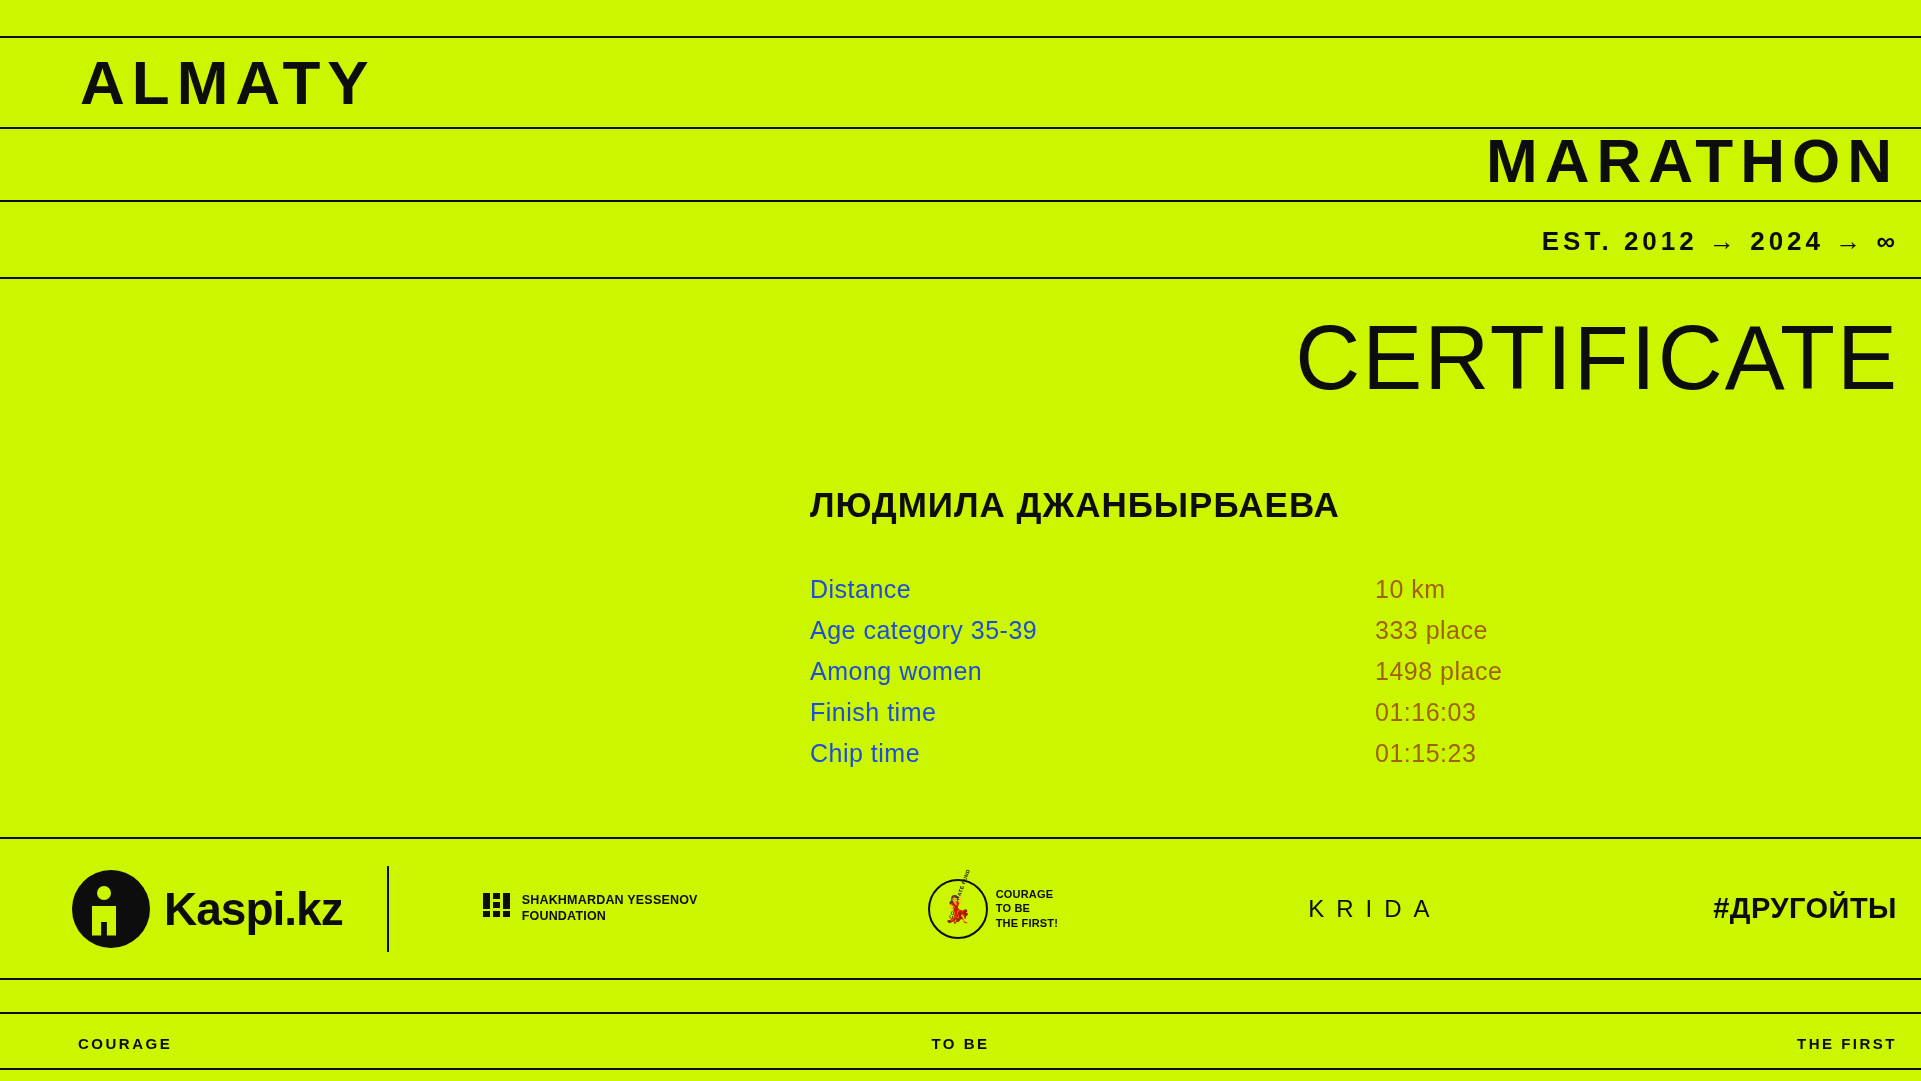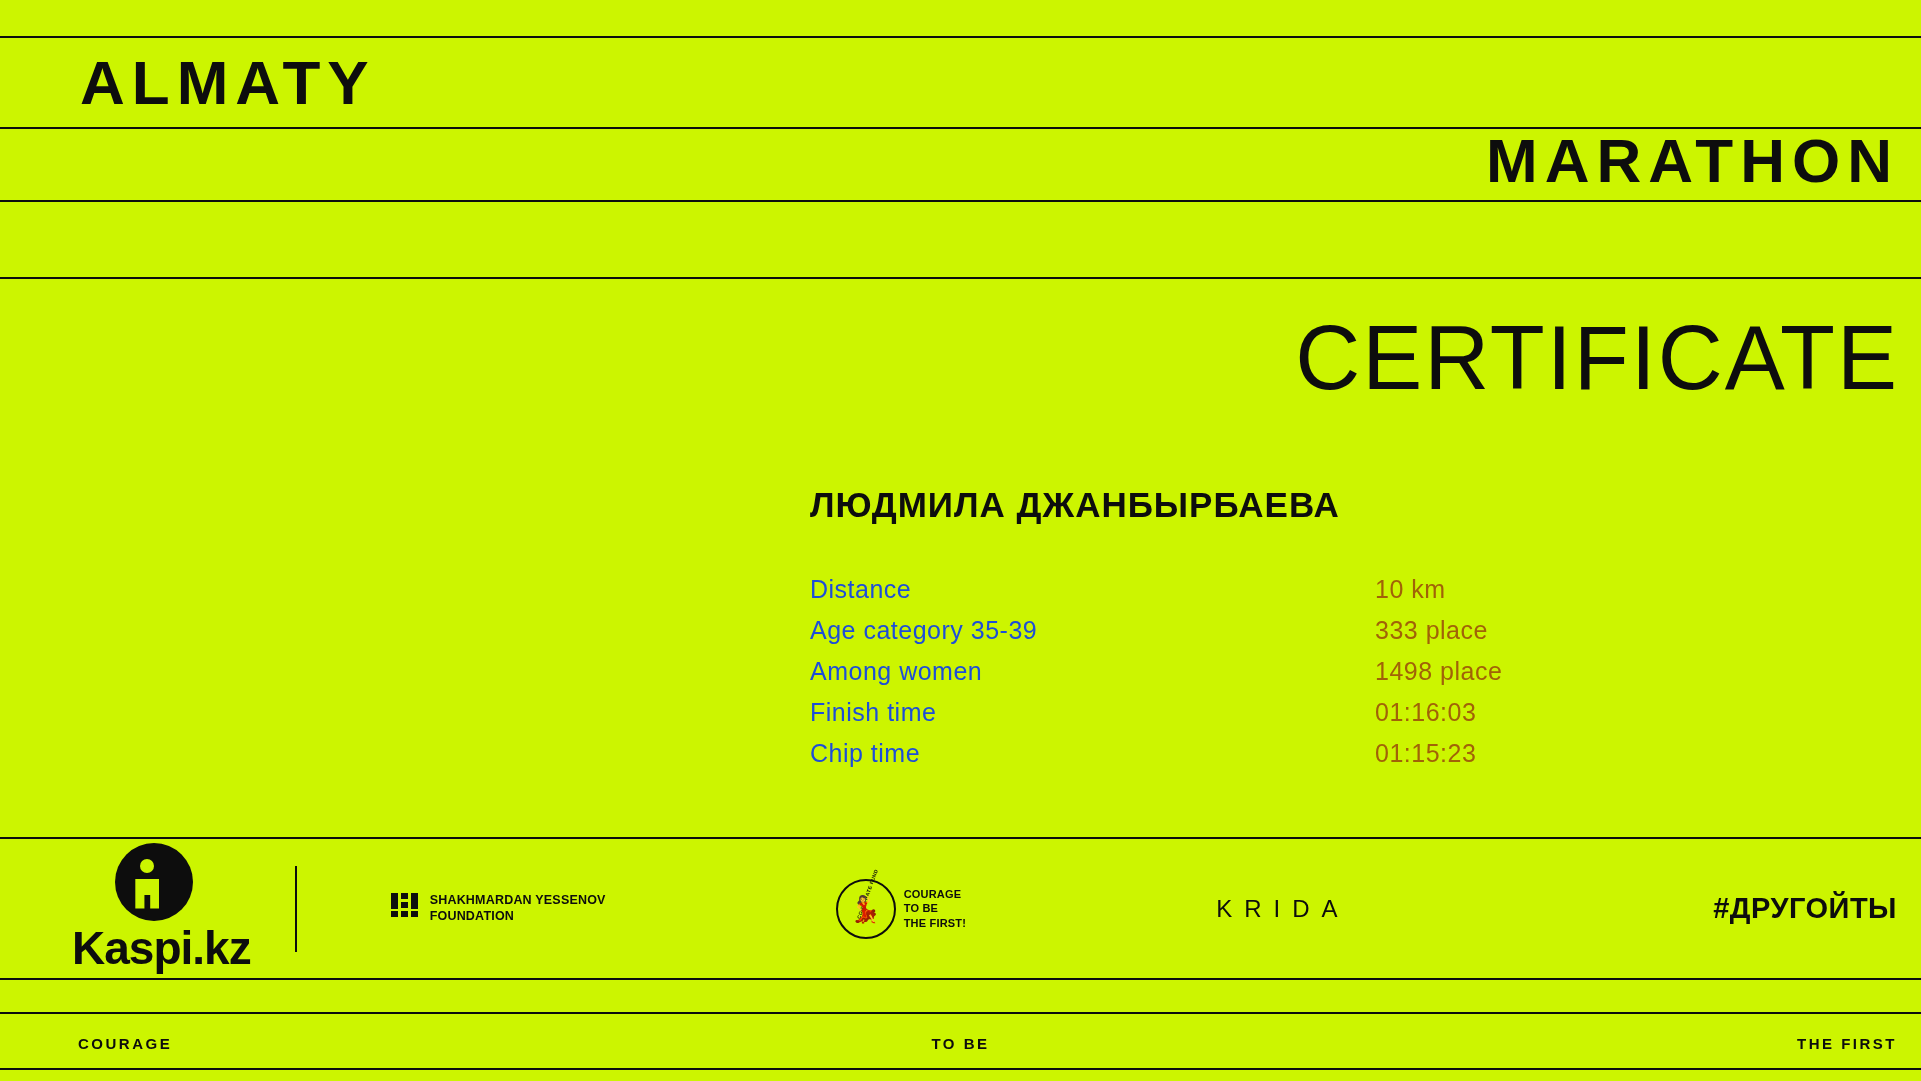--- a/index.html
+++ b/index.html
@@ -120,21 +120,20 @@
     left: 0;
     width: 100%;
     height: 139px;
     display: flex;
     align-items: center;
   }
   .sponsor-kaspi {
     display: flex;
     align-items: center;
     margin-left: 72px;
-    flex-direction: column;
   }
   .kaspi-mark {
     width: 78px;
     height: 78px;
     border-radius: 50%;
     background: #0d0d0d;
     position: relative;
     margin-right: 14px;
   }
   .kaspi-mark::before {
@@ -266,20 +265,21 @@
   <div class="rule r2"></div>
   <div class="rule r3"></div>
   <div class="rule r4"></div>
   <div class="rule r5"></div>
   <div class="rule r6"></div>
   <div class="rule r7"></div>
   <div class="rule r8"></div>
 
   <div class="almaty">ALMATY</div>
   <div class="marathon">MARATHON</div>
+  <div class="est">EST. 2012 → 2024 → ∞</div>
 
   <div class="cert-title">CERTIFICATE</div>
 
   <div class="runner-name">ЛЮДМИЛА ДЖАНБЫРБАЕВА</div>
 
   <div class="results">
     <div class="result-row">
       <div class="result-label">Distance</div>
       <div class="result-value">10 km</div>
     </div>

